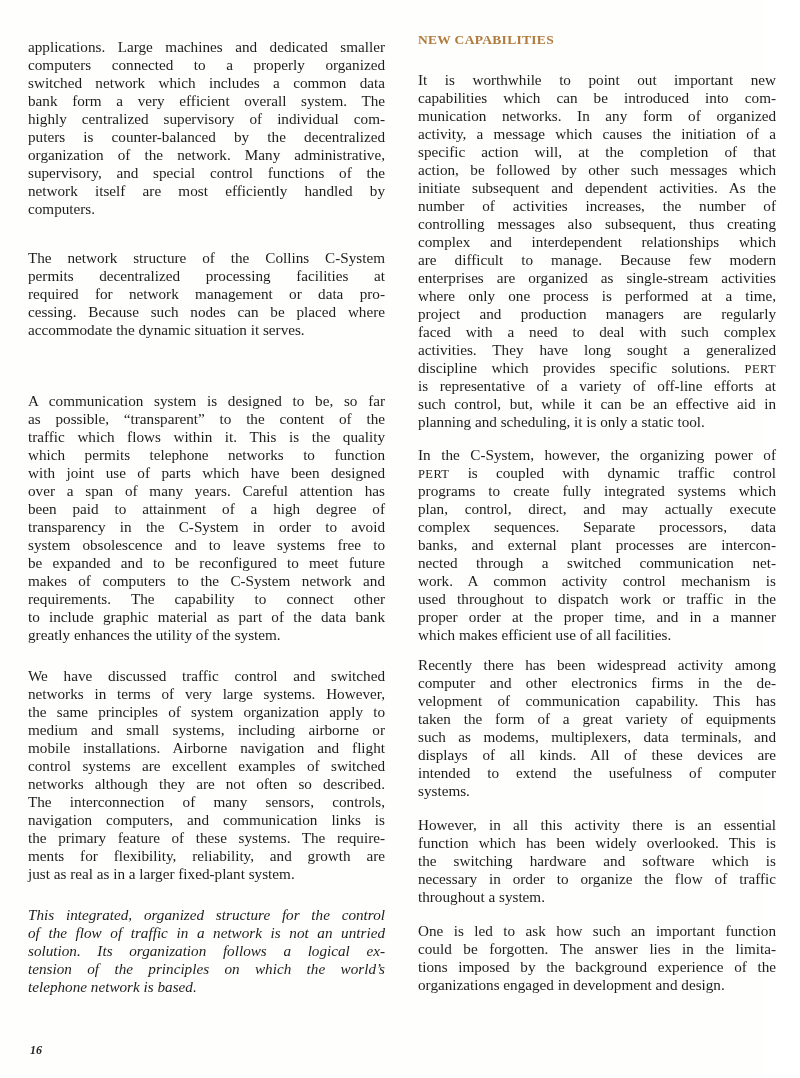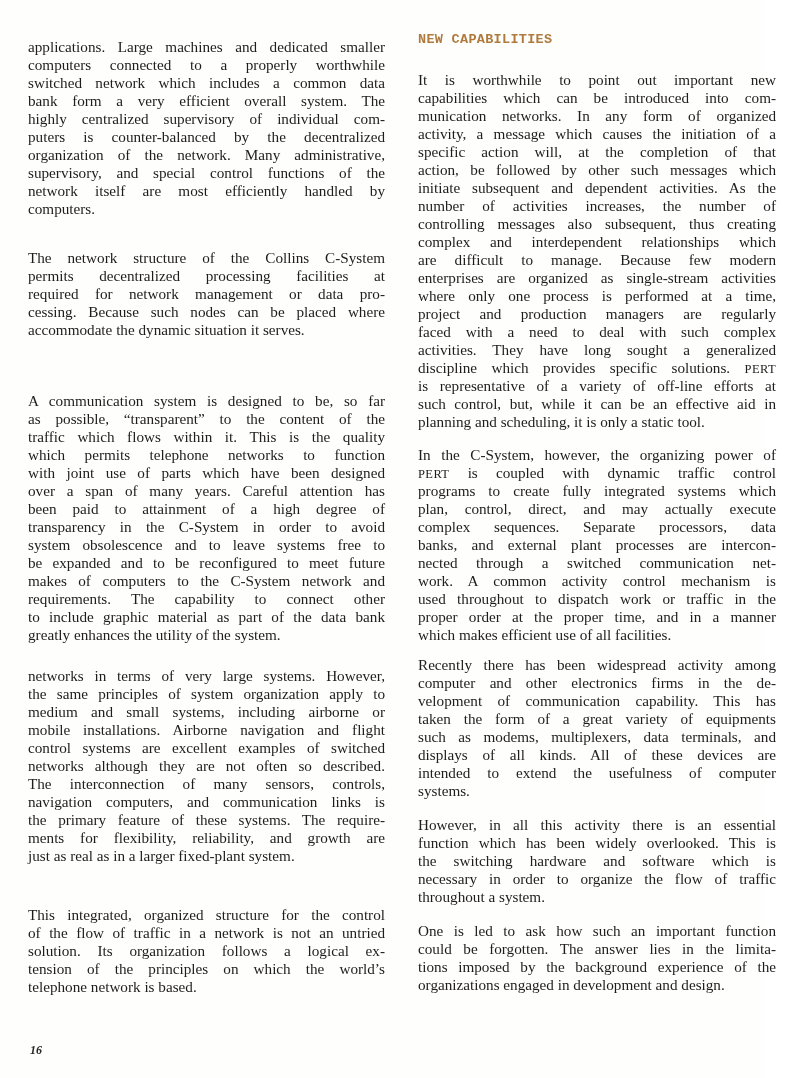--- a/index.html
+++ b/index.html
@@ -44,21 +44,21 @@
       white-space: nowrap;
       overflow: visible;
     }
     .line.last {
       text-align-last: left;
     }
     .heading {
       position: absolute;
       left: 0;
       top: 32px;
-      font-family: Liberation Mono, monospace;
+      font-family: Liberation Serif, serif;
       font-weight: bold;
       font-size: 13.5px;
       letter-spacing: 0.3px;
       color: #b07a3c;
     }
     .smallcaps {
       font-size: 12.5px;
       letter-spacing: 0.4px;
     }
     .page-number {
@@ -72,21 +72,21 @@
     }
   </style>
 </head>
 <body>
 
 <div class="page">
 
   <div class="col col-left">
     <div class="para" style="top:38px;">
         <span class="line">applications. Large machines and dedicated smaller</span>
-        <span class="line">computers connected to a properly worthwhile</span>
+        <span class="line">computers connected to a properly organized</span>
         <span class="line">switched network which includes a common data</span>
         <span class="line">bank form a very efficient overall system. The</span>
         <span class="line">highly centralized supervisory of individual com-</span>
         <span class="line">puters is counter-balanced by the decentralized</span>
         <span class="line">organization of the network. Many administrative,</span>
         <span class="line">supervisory, and special control functions of the</span>
         <span class="line">network itself are most efficiently handled by</span>
         <span class="line last">computers.</span>
       </div>
     <div class="para" style="top:249px;">
@@ -106,33 +106,34 @@
         <span class="line">been paid to attainment of a high degree of</span>
         <span class="line">transparency in the C-System in order to avoid</span>
         <span class="line">system obsolescence and to leave systems free to</span>
         <span class="line">be expanded and to be reconfigured to meet future</span>
         <span class="line">makes of computers to the C-System network and</span>
         <span class="line">requirements. The capability to connect other</span>
         <span class="line">to include graphic material as part of the data bank</span>
         <span class="line last">greatly enhances the utility of the system.</span>
       </div>
     <div class="para" style="top:667px;">
+        <span class="line">We have discussed traffic control and switched</span>
         <span class="line">networks in terms of very large systems. However,</span>
         <span class="line">the same principles of system organization apply to</span>
         <span class="line">medium and small systems, including airborne or</span>
         <span class="line">mobile installations. Airborne navigation and flight</span>
         <span class="line">control systems are excellent examples of switched</span>
         <span class="line">networks although they are not often so described.</span>
         <span class="line">The interconnection of many sensors, controls,</span>
         <span class="line">navigation computers, and communication links is</span>
         <span class="line">the primary feature of these systems. The require-</span>
         <span class="line">ments for flexibility, reliability, and growth are</span>
         <span class="line last">just as real as in a larger fixed-plant system.</span>
       </div>
-    <div class="para" style="top:906px;">
+    <div class="para" style="top:906px;font-style:italic;">
         <span class="line">This integrated, organized structure for the control</span>
         <span class="line">of the flow of traffic in a network is not an untried</span>
         <span class="line">solution. Its organization follows a logical ex-</span>
         <span class="line">tension of the principles on which the world’s</span>
         <span class="line last">telephone network is based.</span>
       </div>
   </div>
 
   <div class="col col-right">
     <div class="heading">NEW CAPABILITIES</div>

